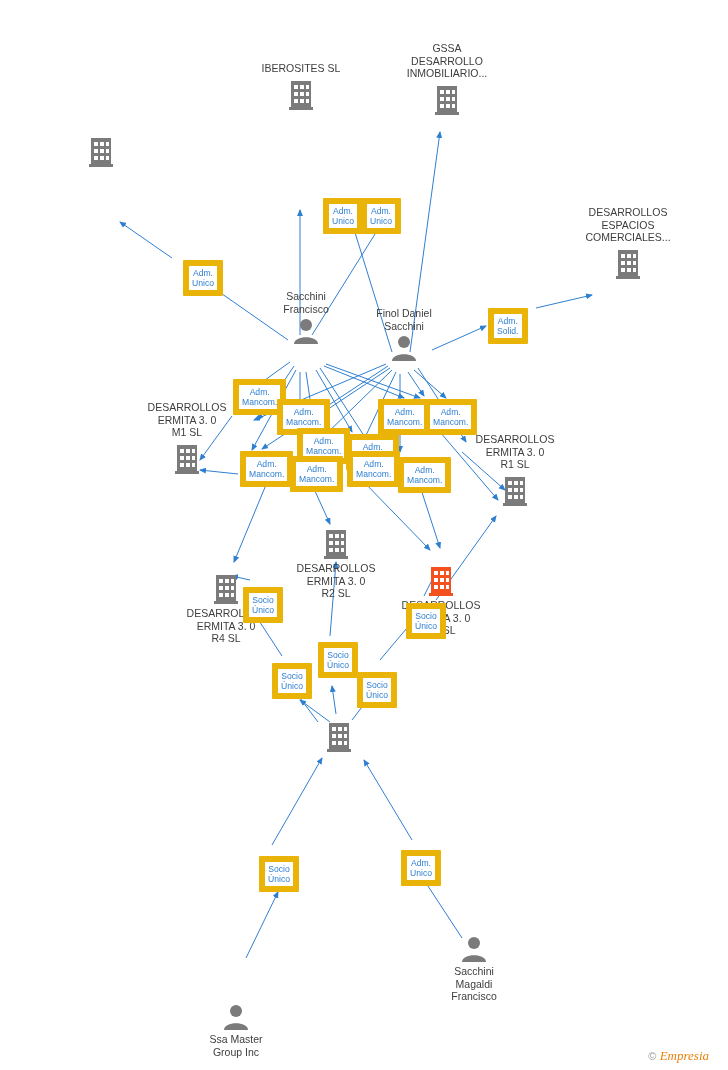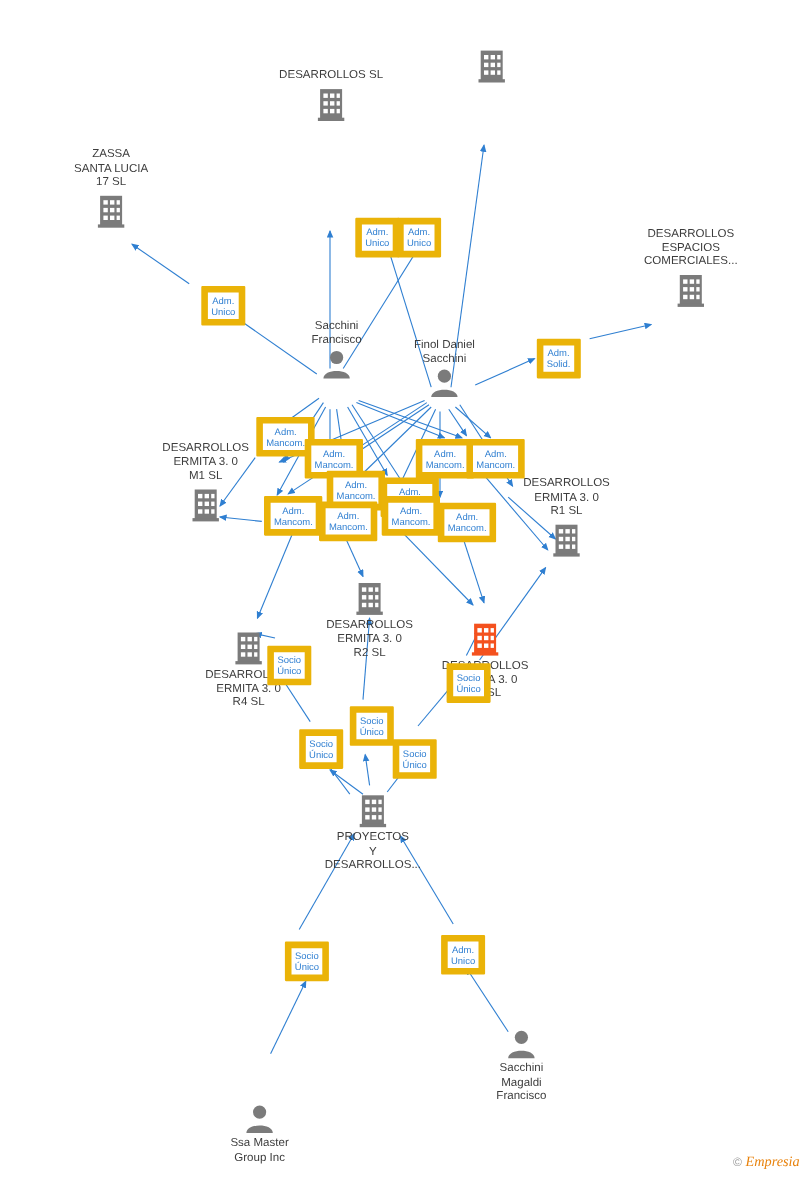--- a/index.html
+++ b/index.html
@@ -44,21 +44,21 @@
     color: #2f7fd1;
     font-size: 8.6px;
     line-height: 10px;
     text-align: center;
     padding: 2px 3px;
     white-space: pre-line;
     border-radius: 1px;
   }
   .watermark {
     position: absolute;
-    right: 1px;
+    right: 19px;
     bottom: 6px;
     font-size: 13px;
     color: #e8820c;
     font-family: "Liberation Serif", serif;
     font-style: italic;
   }
   .watermark .c {
     color: #9a9a9a;
     font-style: normal;
     font-family: "Liberation Sans", sans-serif;
@@ -125,60 +125,60 @@
     <path d="M436,600 L496,516"></path>
 
     <path d="M246,958 L278,892"></path>
     <path d="M272,845 L322,758"></path>
     <path d="M462,938 L424,880"></path>
     <path d="M412,840 L364,760"></path>
   </g>
 </svg>
 
 <div class="node label-above" style="left:246px; top:62px; width:110px;">
-  <div class="label">DESARROLLOS  SL</div>
+  <div class="label">IBEROSITES  SL</div>
   <svg class="glyph" width="30" height="34" viewBox="0 0 30 34">
     <rect x="5" y="4" width="20" height="28" fill="#7b7b7b"></rect>
     <rect x="3" y="30" width="24" height="3" fill="#7b7b7b"></rect>
     <g fill="#ffffff">
       <rect x="8" y="8" width="4" height="4"></rect>
         <rect x="14" y="8" width="4" height="4"></rect>
         <rect x="20" y="8" width="3" height="4"></rect>
       <rect x="8" y="15" width="4" height="4"></rect>
         <rect x="14" y="15" width="4" height="4"></rect>
         <rect x="20" y="15" width="3" height="4"></rect>
       <rect x="8" y="22" width="4" height="4"></rect>
         <rect x="14" y="22" width="4" height="4"></rect>
         <rect x="20" y="22" width="3" height="4"></rect>
     </g>
   </svg>
 </div>
 
 <div class="node label-above" style="left:392px; top:42px; width:110px;">
+  <div class="label">GSSA
+DESARROLLO
+INMOBILIARIO...</div>
   <svg class="glyph" width="30" height="34" viewBox="0 0 30 34">
     <rect x="5" y="4" width="20" height="28" fill="#7b7b7b"></rect>
     <rect x="3" y="30" width="24" height="3" fill="#7b7b7b"></rect>
     <g fill="#ffffff">
       <rect x="8" y="8" width="4" height="4"></rect>
         <rect x="14" y="8" width="4" height="4"></rect>
         <rect x="20" y="8" width="3" height="4"></rect>
       <rect x="8" y="15" width="4" height="4"></rect>
         <rect x="14" y="15" width="4" height="4"></rect>
         <rect x="20" y="15" width="3" height="4"></rect>
       <rect x="8" y="22" width="4" height="4"></rect>
         <rect x="14" y="22" width="4" height="4"></rect>
         <rect x="20" y="22" width="3" height="4"></rect>
     </g>
   </svg>
 </div>
 
 <div class="node label-above" style="left:46px; top:134px; width:110px;">
-  <div class="label">ZASSA
-SANTA LUCIA
-17  SL</div>
   <svg class="glyph" width="30" height="34" viewBox="0 0 30 34">
     <rect x="5" y="4" width="20" height="28" fill="#7b7b7b"></rect>
     <rect x="3" y="30" width="24" height="3" fill="#7b7b7b"></rect>
     <g fill="#ffffff">
       <rect x="8" y="8" width="4" height="4"></rect>
         <rect x="14" y="8" width="4" height="4"></rect>
         <rect x="20" y="8" width="3" height="4"></rect>
       <rect x="8" y="15" width="4" height="4"></rect>
         <rect x="14" y="15" width="4" height="4"></rect>
         <rect x="20" y="15" width="3" height="4"></rect>
@@ -342,23 +342,20 @@
         <rect x="14" y="8" width="4" height="4"></rect>
         <rect x="20" y="8" width="3" height="4"></rect>
       <rect x="8" y="15" width="4" height="4"></rect>
         <rect x="14" y="15" width="4" height="4"></rect>
         <rect x="20" y="15" width="3" height="4"></rect>
       <rect x="8" y="22" width="4" height="4"></rect>
         <rect x="14" y="22" width="4" height="4"></rect>
         <rect x="20" y="22" width="3" height="4"></rect>
     </g>
   </svg>
-  <div class="label">PROYECTOS
-Y
-DESARROLLOS...</div>
 </div>
 
 <div class="node label-below" style="left:181px; top:1003px; width:110px;">
   <svg class="glyph" width="30" height="28" viewBox="0 0 30 28">
     <circle cx="15" cy="8" r="6" fill="#7b7b7b"></circle>
     <path d="M3,27 C3,18 27,18 27,27 Z" fill="#7b7b7b"></path>
   </svg>
   <div class="label">Ssa Master
 Group Inc</div>
 </div>

